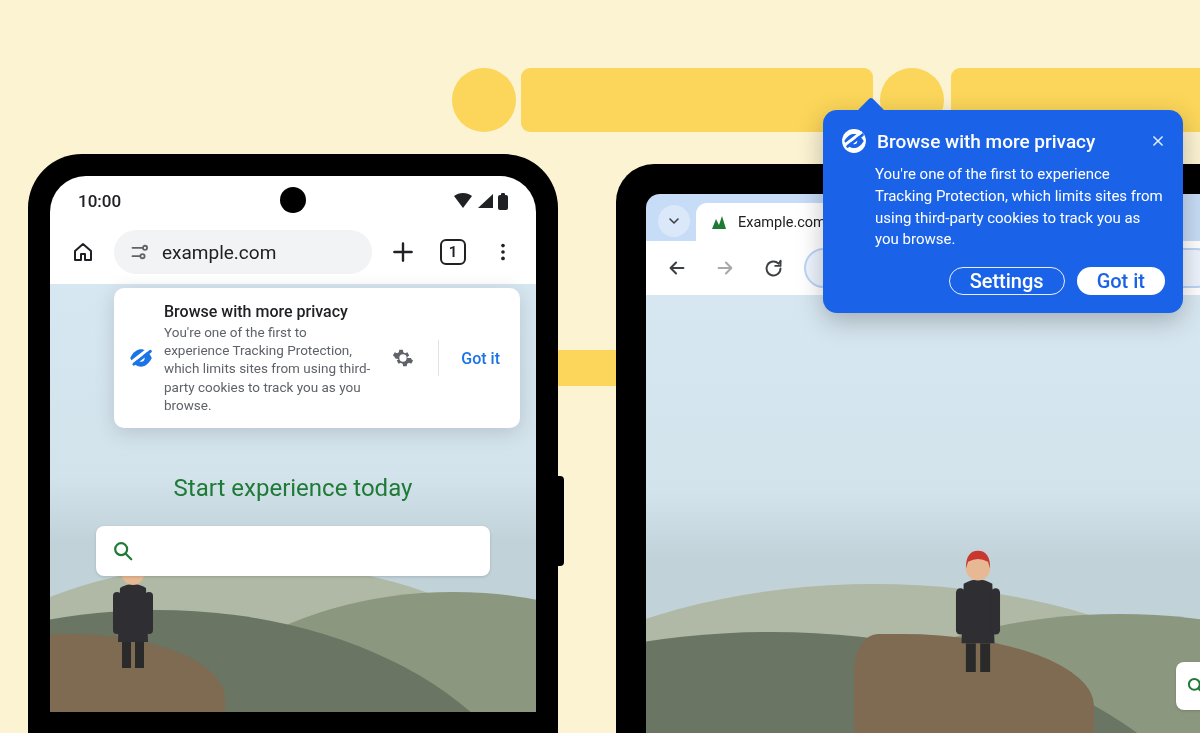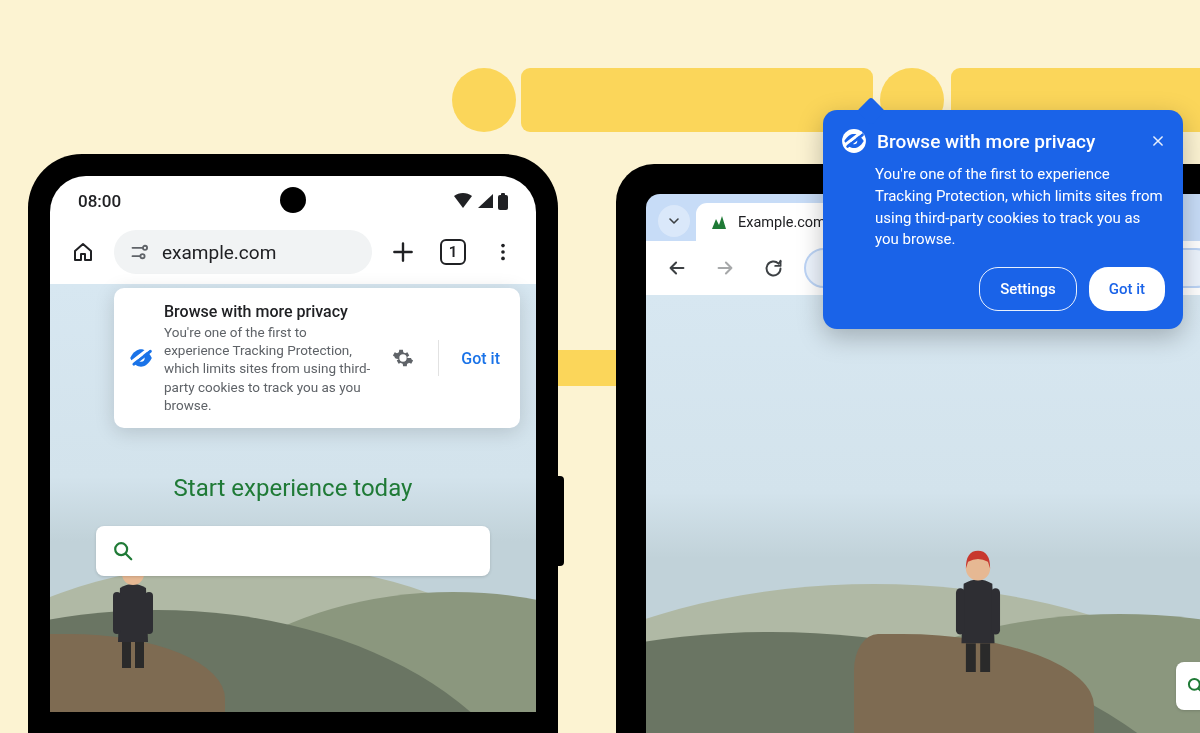--- a/index.html
+++ b/index.html
@@ -252,23 +252,23 @@
     transform: rotate(45deg);
     border-radius: 3px;
   }
   .d-callout .hdr { display:flex; align-items:center; gap:10px; }
   .d-callout .hdr svg { flex:0 0 auto;}
   .d-callout .title { font-weight: 500; font-size: 19px; flex:1; }
   .d-callout .close { cursor:pointer; font-size:17px; opacity:0.9; }
   .d-callout .body { font-size: 15px; line-height:1.45; margin: 10px 0 16px 34px; }
   .d-callout .actions { display:flex; justify-content:flex-end; gap:12px; margin-left:34px;}
   .pill-btn {
-    height: 44px; padding: 0 20px;
+    height: 28px; padding: 0 20px;
     border-radius: 19px;
-    font-size: 15px; font-weight: 500;
+    font-size: 20px; font-weight: 500;
     display:flex;align-items:center;justify-content:center;
     cursor:pointer;
   }
   .pill-btn.outline { border: 1.5px solid rgba(255,255,255,0.9); color:#fff; }
   .pill-btn.solid { background:#fff; color: var(--blue-callout); }
 
   .d-search-stub {
     position:absolute;
     right:0; bottom:24px;
     width:40px; height:48px;
@@ -289,21 +289,21 @@
 <div class="deco bar2"></div>
 <div class="deco bar3"></div>
 
 <div class="phone">
   <div class="phone-side-btn"></div>
   <div class="phone-screen">
 
     <div class="camera-hole"></div>
 
     <div class="status-bar">
-      <span>08:00</span>
+      <span>10:00</span>
       <div class="status-right">
         <svg width="20" height="16" viewBox="0 0 20 16">
             <path d="M10 15 L19 3 C14 -1 6 -1 1 3 Z" fill="#202124"></path>
           </svg>
         <svg width="17" height="16" viewBox="0 0 17 16">
             <path d="M1 15 L16 15 L16 1 Z" fill="#202124"></path>
           </svg>
         <svg width="10" height="17" viewBox="0 0 10 17">
             <rect x="0" y="2" width="10" height="15" rx="2" fill="#202124"></rect>
             <rect x="3" y="0" width="4" height="3" rx="1" fill="#202124"></rect>

